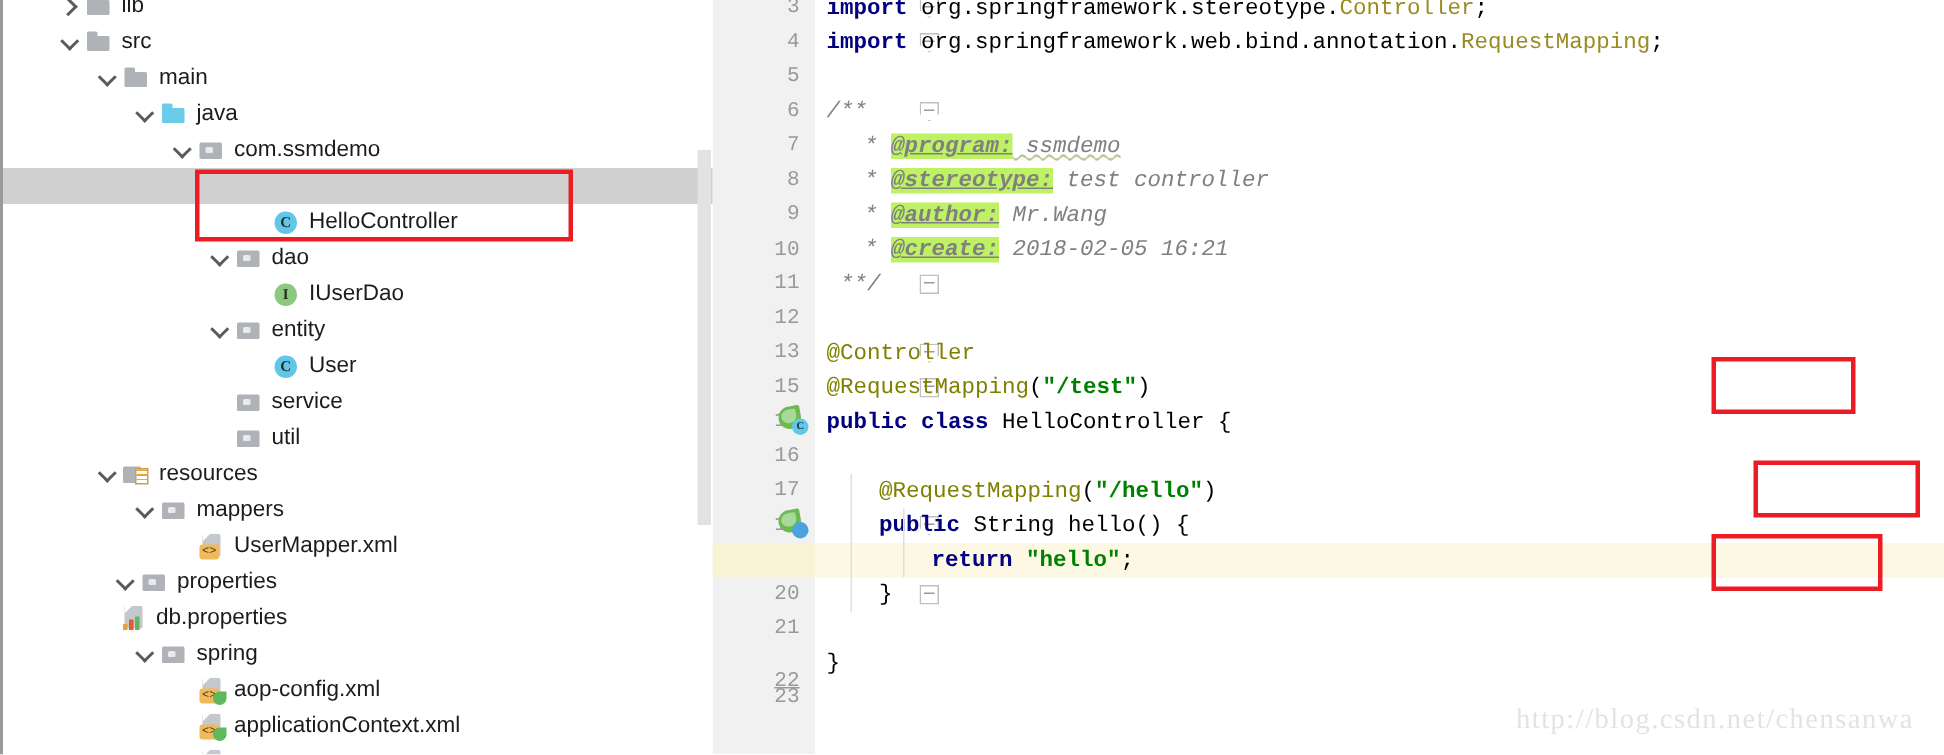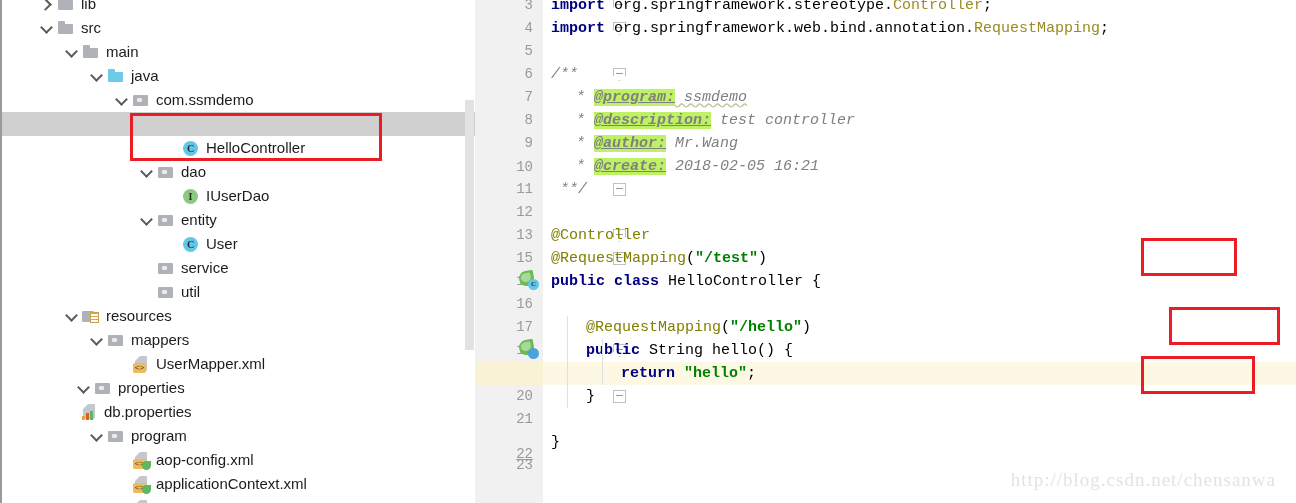--- a/index.html
+++ b/index.html
@@ -549,21 +549,21 @@
               <i></i>
               <i></i>
               <i></i>
             </span>
           </span>
           <span class="tree-label">db.properties</span>
         </div>
         <div class="tree-row" style="top: 424px; padding-left: 87px;">
           <span class="arrow expanded"></span>
           <span class="icn icn-package"></span>
-          <span class="tree-label">program</span>
+          <span class="tree-label">spring</span>
         </div>
         <div class="tree-row" style="top: 448px; padding-left: 112px;">
           <span class="arrow none"></span>
           <span class="icn icn-file icn-xml icn-xml-spring">
             <span class="badge">&lt;&gt;</span>
             <span class="leaf"></span>
           </span>
           <span class="tree-label">aop-config.xml</span>
         </div>
         <div class="tree-row" style="top: 472px; padding-left: 112px;">
@@ -645,21 +645,21 @@
         <div class="fold end" style="top: 385px;">
           <div class="mk"></div>
         </div>
       </div>
     <div id="code-area">
         <div class="cur-line-hl" style="top: 362px;"></div>
         <div class="code-line" style="top: -6px;"><span class="kw">import</span><span class="plain"> org.springframework.stereotype.</span><span class="cls">Controller</span><span class="punc">;</span></div>
         <div class="code-line" style="top: 17px;"><span class="kw">import</span><span class="plain"> org.springframework.web.bind.annotation.</span><span class="cls">RequestMapping</span><span class="punc">;</span></div>
         <div class="code-line" style="top: 63px;"><span class="cmt">/**</span></div>
         <div class="code-line" style="top: 86px; left: 92px;"><span class="cmt"> * </span><span class="jd-tag">@program:</span><span class="jd-val squiggle"> ssmdemo</span></div>
-        <div class="code-line" style="top: 109px; left: 92px;"><span class="cmt"> * </span><span class="jd-tag">@description:</span><span class="jd-val"> test controller</span></div>
+        <div class="code-line" style="top: 109px; left: 92px;"><span class="cmt"> * </span><span class="jd-tag">@stereotype:</span><span class="jd-val"> test controller</span></div>
         <div class="code-line" style="top: 132px; left: 92px;"><span class="cmt"> * </span><span class="jd-tag">@author:</span><span class="jd-val"> Mr.Wang</span></div>
         <div class="code-line" style="top: 155px; left: 92px;"><span class="cmt"> * </span><span class="jd-tag">@create:</span><span class="jd-val"> 2018-02-05 16:21</span></div>
         <div class="code-line" style="top: 178px;"><span class="cmt"> **/</span></div>
         <div class="code-line" style="top: 224px;"><span class="anno">@Controller</span></div>
         <div class="code-line" style="top: 247px;"><span class="anno">@RequestMapping</span><span class="punc">(</span><span class="str">"/test"</span><span class="punc">)</span></div>
         <div class="code-line" style="top: 270px;"><span class="kw">public class</span><span class="plain"> HelloController {</span></div>
         <div class="code-line" style="top: 316px; left: 111px;"><span class="anno">@RequestMapping</span><span class="punc">(</span><span class="str">"/hello"</span><span class="punc">)</span></div>
         <div class="code-line" style="top: 339px; left: 111px;"><span class="kw">public</span><span class="plain"> String hello() {</span></div>
         <div class="code-line" style="top: 362px; left: 146px;"><span class="kw">return</span><span class="str"> "hello"</span><span class="punc">;</span></div>
         <div class="code-line" style="top: 385px; left: 111px;"><span class="plain">}</span></div>

